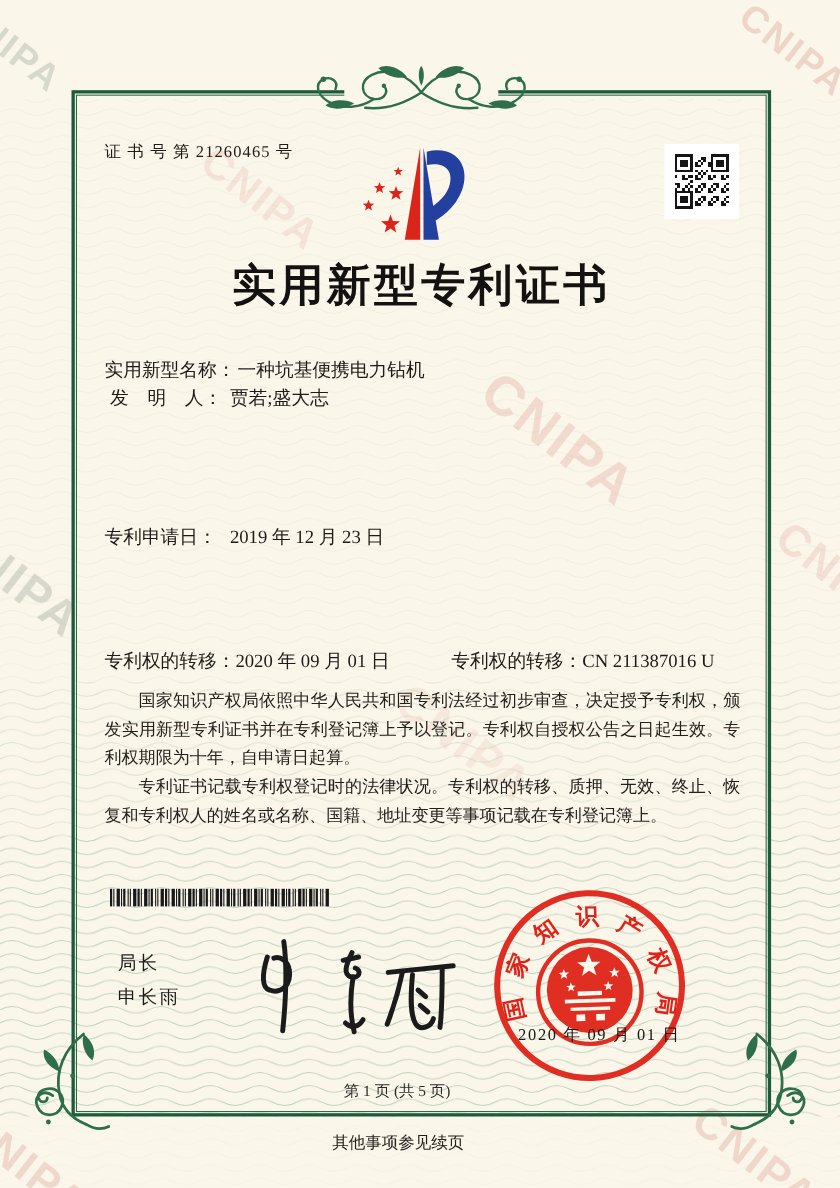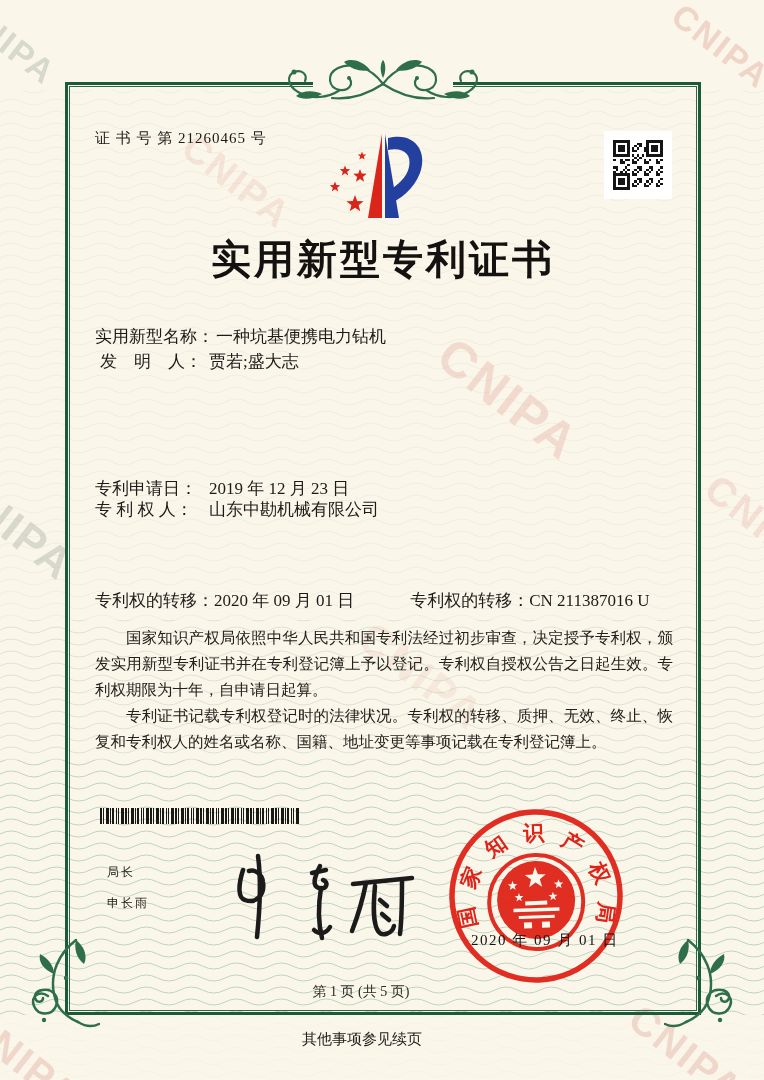--- a/index.html
+++ b/index.html
@@ -33,21 +33,21 @@
     font-size:40px; font-weight:600; letter-spacing:3px; color:#141210;
   }
   .field{left:27px; font-size:17px; white-space:nowrap;}
   .field .lab{display:inline-block; min-width:112px;}
   .field .val{margin-left:2px;}
   .grant2{margin-left:56px;}
   .paras{left:27px; top:540px; width:578px; font-size:15.5px; line-height:26px; text-align:justify; color:#24211d;}
   .paras p{margin:0; text-indent:2em;}
   .barcode{left:32px; top:723px; height:16px; display:flex; align-items:stretch;}
   .barcode i{display:block; background:#181818;}
-  .signer{left:39px; font-size:12px; letter-spacing:2px;}
+  .signer{left:39px; font-size:17px; letter-spacing:2px;}
   .sig-svg{left:147px; top:753px; z-index:5;}
   .seal{left:377px; top:720px; mix-blend-mode:multiply; transform:rotate(-2deg); z-index:4;}
   .seal-date{left:403px; top:846px; font-size:15px; letter-spacing:1.5px; color:#141414; z-index:6; white-space:nowrap;}
   .page-ind{left:0; top:898px; width:100%; text-align:center; font-size:14px; color:#2c2a26; transform:translateX(-22px);}
   .cont-note{position:absolute; left:0; top:1030px; width:764px; text-align:center; font-size:15px; color:#24211d; transform:translateX(-20px); z-index:2;}
   .ornament{position:absolute; z-index:3; pointer-events:none;}
 </style>
 </head>
 <body>
 
@@ -288,23 +288,20 @@
 
     <div class="abs field" style="top:240px;">
       <span class="lab">实用新型名称：</span><span class="val">一种坑基便携电力钻机</span>
     </div>
     <div class="abs field" style="top:265px;text-align:center;">
       <span class="lab">发　明　人：</span><span class="val">贾若;盛大志</span>
     </div>
     <div class="abs field" style="top:370px;margin-top:22px;">
       <span class="lab">专利申请日：</span><span class="val">2019 年 12 月 23 日</span>
     </div>
-    <div class="abs field" style="top:413px;">
-      <span class="lab">专 利 权 人：</span><span class="val">山东中勘机械有限公司</span>
-    </div>
     <div class="abs field" style="top:504px;">
       <span>专利权的转移：</span><span>2020 年 09 月 01 日</span><span class="grant2">专利权的转移：</span><span>CN 211387016 U</span>
     </div>
 
     <div class="abs paras">
       <p>国家知识产权局依照中华人民共和国专利法经过初步审查，决定授予专利权，颁发实用新型专利证书并在专利登记簿上予以登记。专利权自授权公告之日起生效。专利权期限为十年，自申请日起算。</p>
       <p>专利证书记载专利权登记时的法律状况。专利权的转移、质押、无效、终止、恢复和专利权人的姓名或名称、国籍、地址变更等事项记载在专利登记簿上。</p>
     </div>
 
     <div class="abs barcode">

